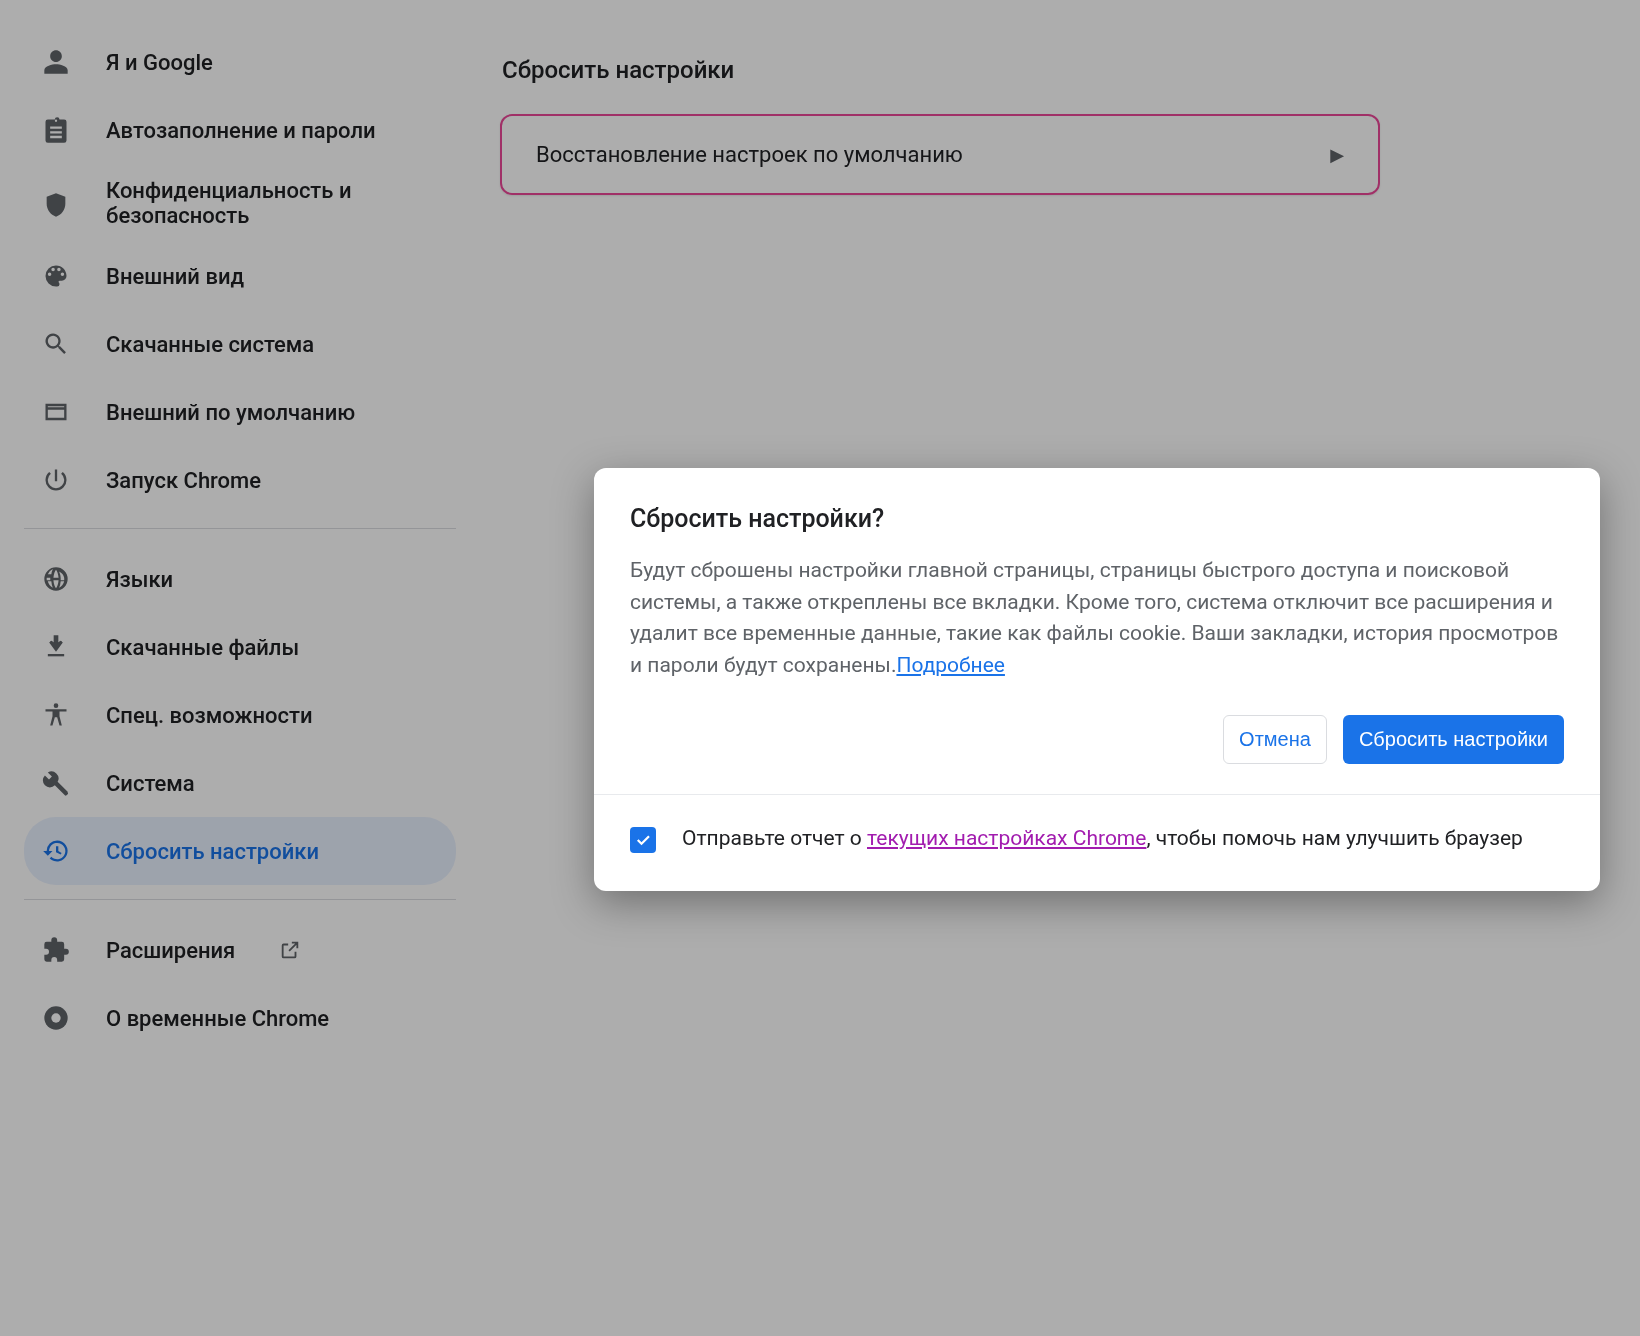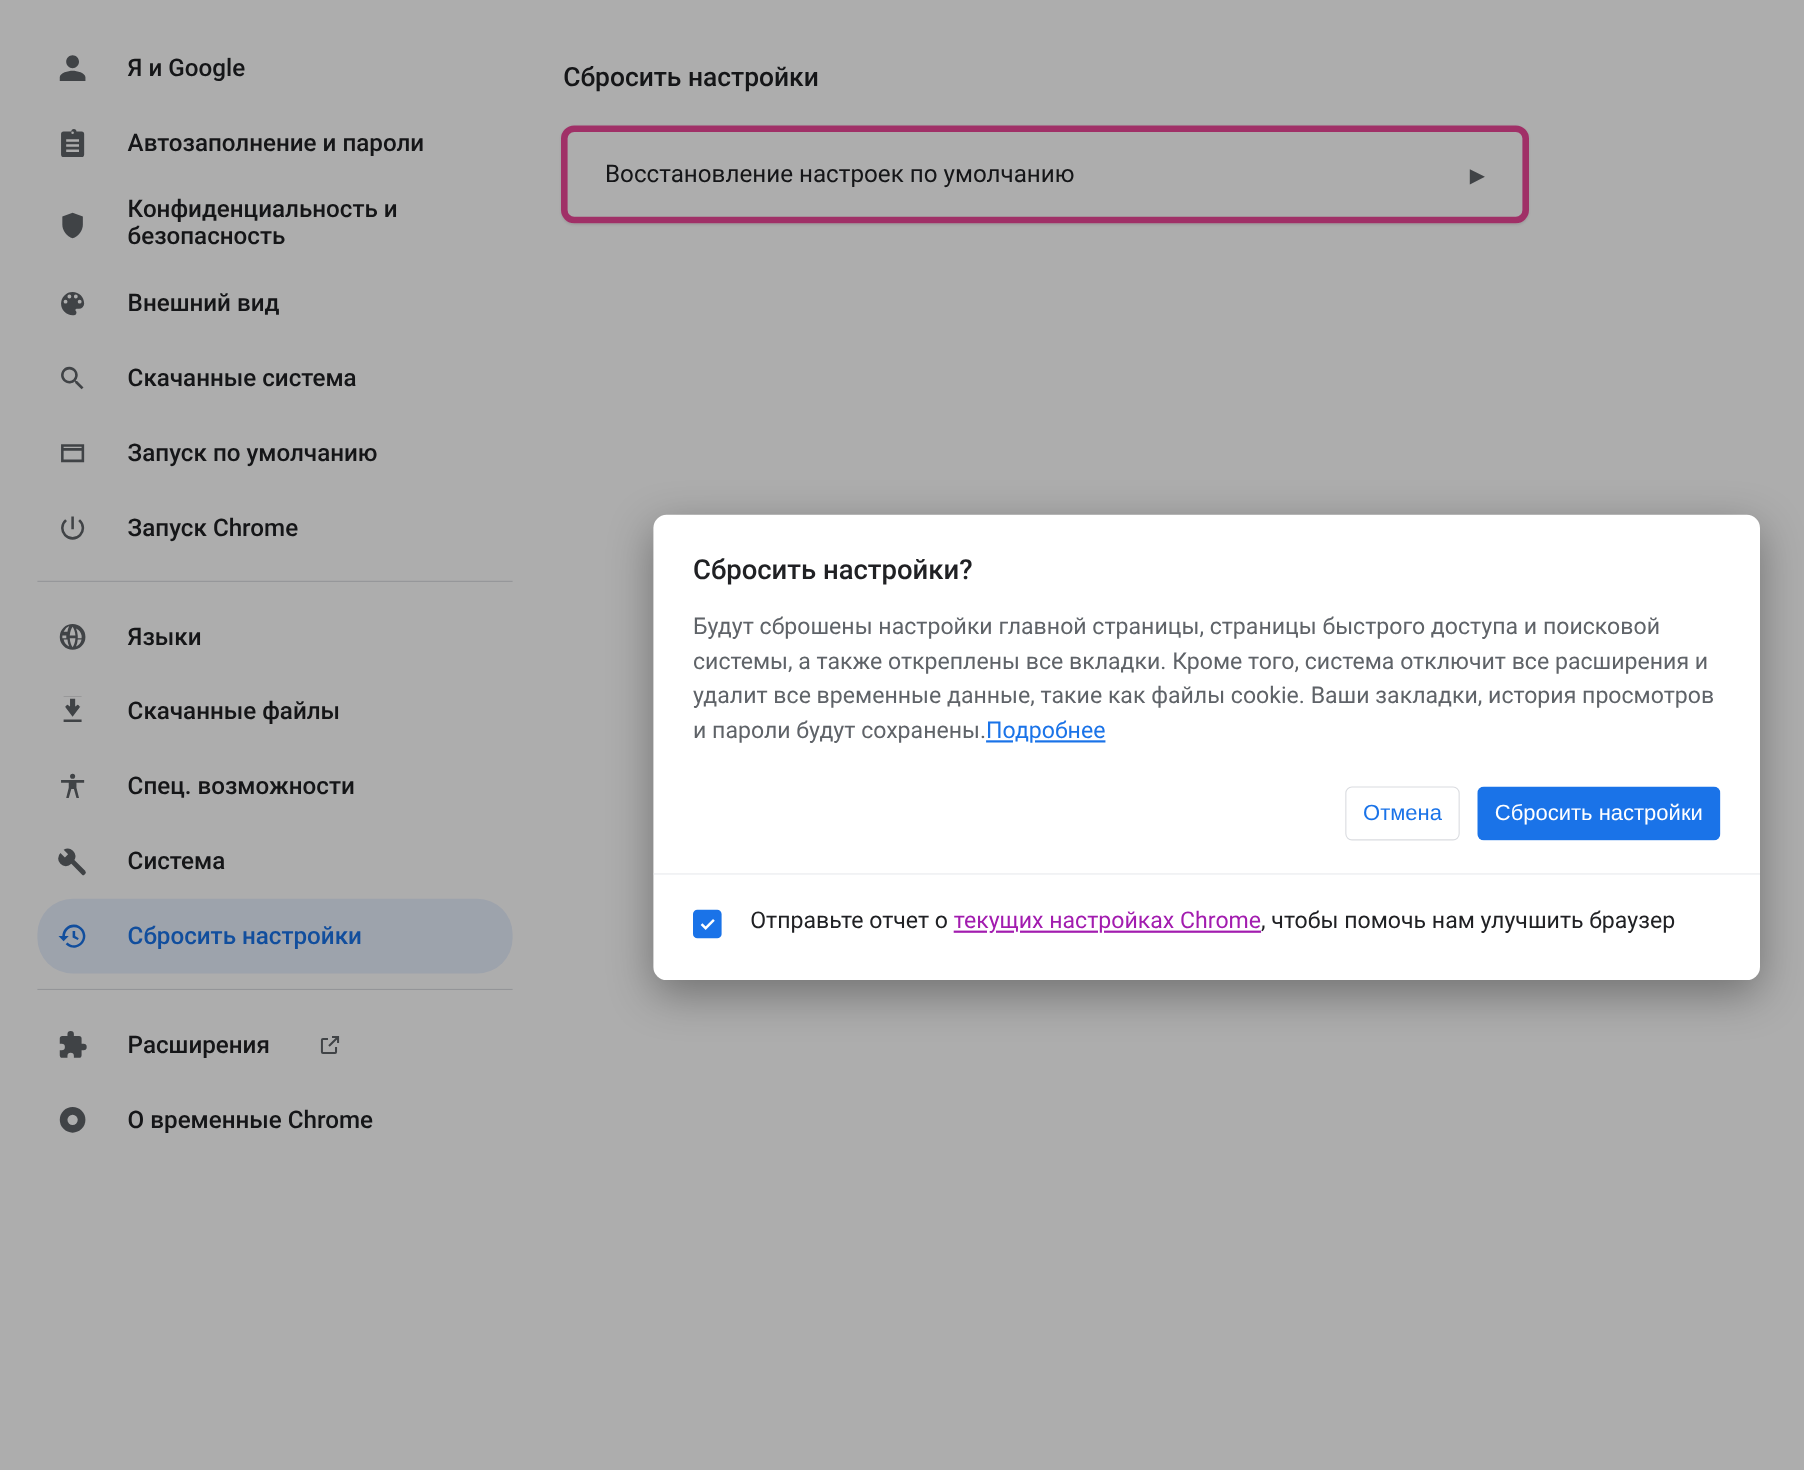--- a/index.html
+++ b/index.html
@@ -11,21 +11,20 @@
   }
   .page {
     display: flex;
     width: 100%;
     height: 100%;
   }
   .sidebar {
     width: 480px;
     padding: 28px 24px 24px 24px;
     flex-shrink: 0;
-    margin-left: 10px;
   }
   .sidebar-item {
     display: flex;
     align-items: center;
     gap: 34px;
     padding: 18px 16px;
     border-radius: 32px;
     cursor: pointer;
     font-size: 22px;
     font-weight: 500;
@@ -60,21 +59,21 @@
     padding: 56px 60px 0 20px;
   }
   .section-heading {
     font-size: 24px;
     font-weight: 500;
     color: #202124;
     margin-bottom: 30px;
     padding-left: 2px;
   }
   .card {
-    border: 6px solid #ec4899;
+    border: 2px solid #ec4899;
     border-radius: 12px;
     padding: 26px 34px;
     display: flex;
     align-items: center;
     justify-content: space-between;
     cursor: pointer;
     font-size: 22px;
     color: #202124;
     box-shadow: 0 1px 2px rgba(60,64,67,0.12);
     max-width: 880px;
@@ -214,21 +213,21 @@
       </span>
       <span>Скачанные система</span>
     </div>
 
     <div class="sidebar-item">
       <span class="icon-wrap">
         <svg class="nav-icon" viewBox="0 0 24 24">
             <path d="M3 5v14h18V5H3zm16 12H5v-7h14v7zm0-9H5V7h14v1z"></path>
           </svg>
       </span>
-      <span>Запуск по умолчанию</span>
+      <span>Внешний по умолчанию</span>
     </div>
 
     <div class="sidebar-item">
       <span class="icon-wrap">
         <svg class="nav-icon" viewBox="0 0 24 24">
             <path d="M13 3h-2v10h2V3zm4.8 2.2-1.4 1.4A7 7 0 1 1 7.6 6.6L6.2 5.2a9 9 0 1 0 11.6 0z"></path>
           </svg>
       </span>
       <span>Запуск Chrome</span>
     </div>

